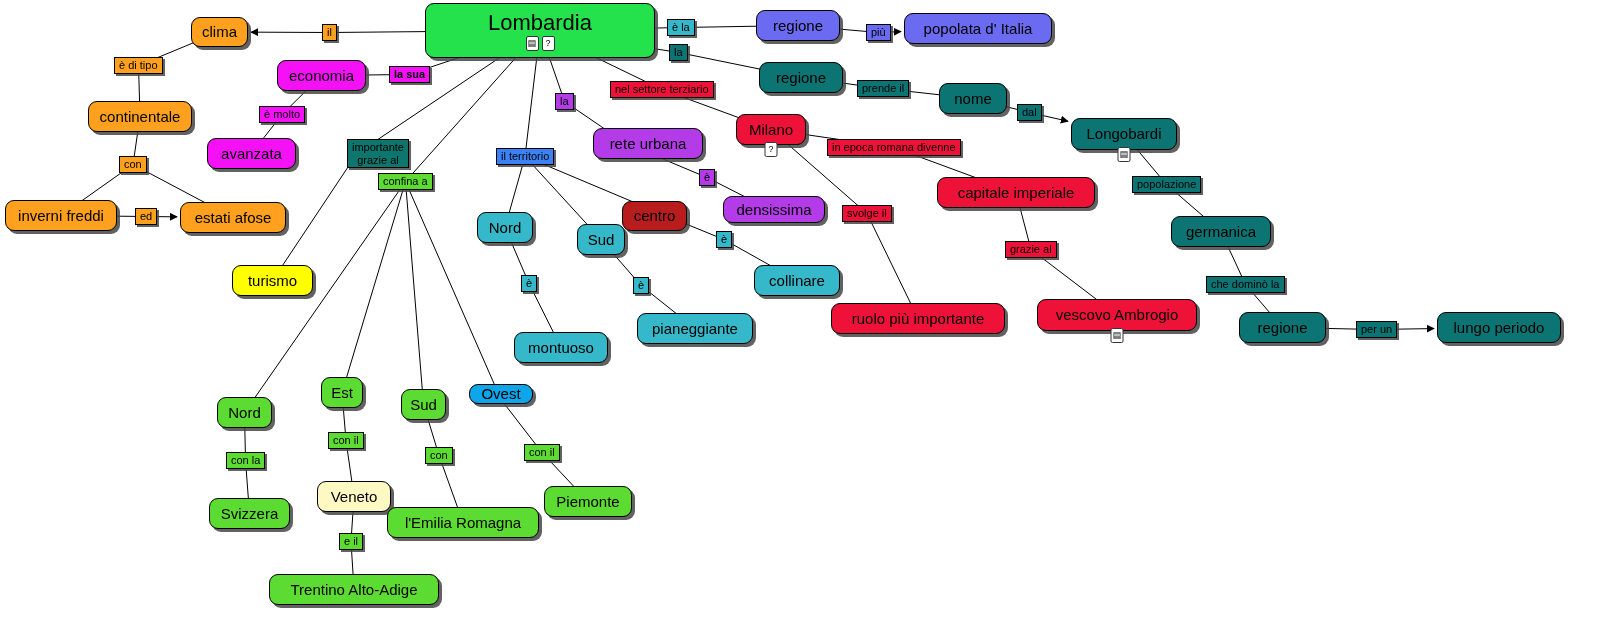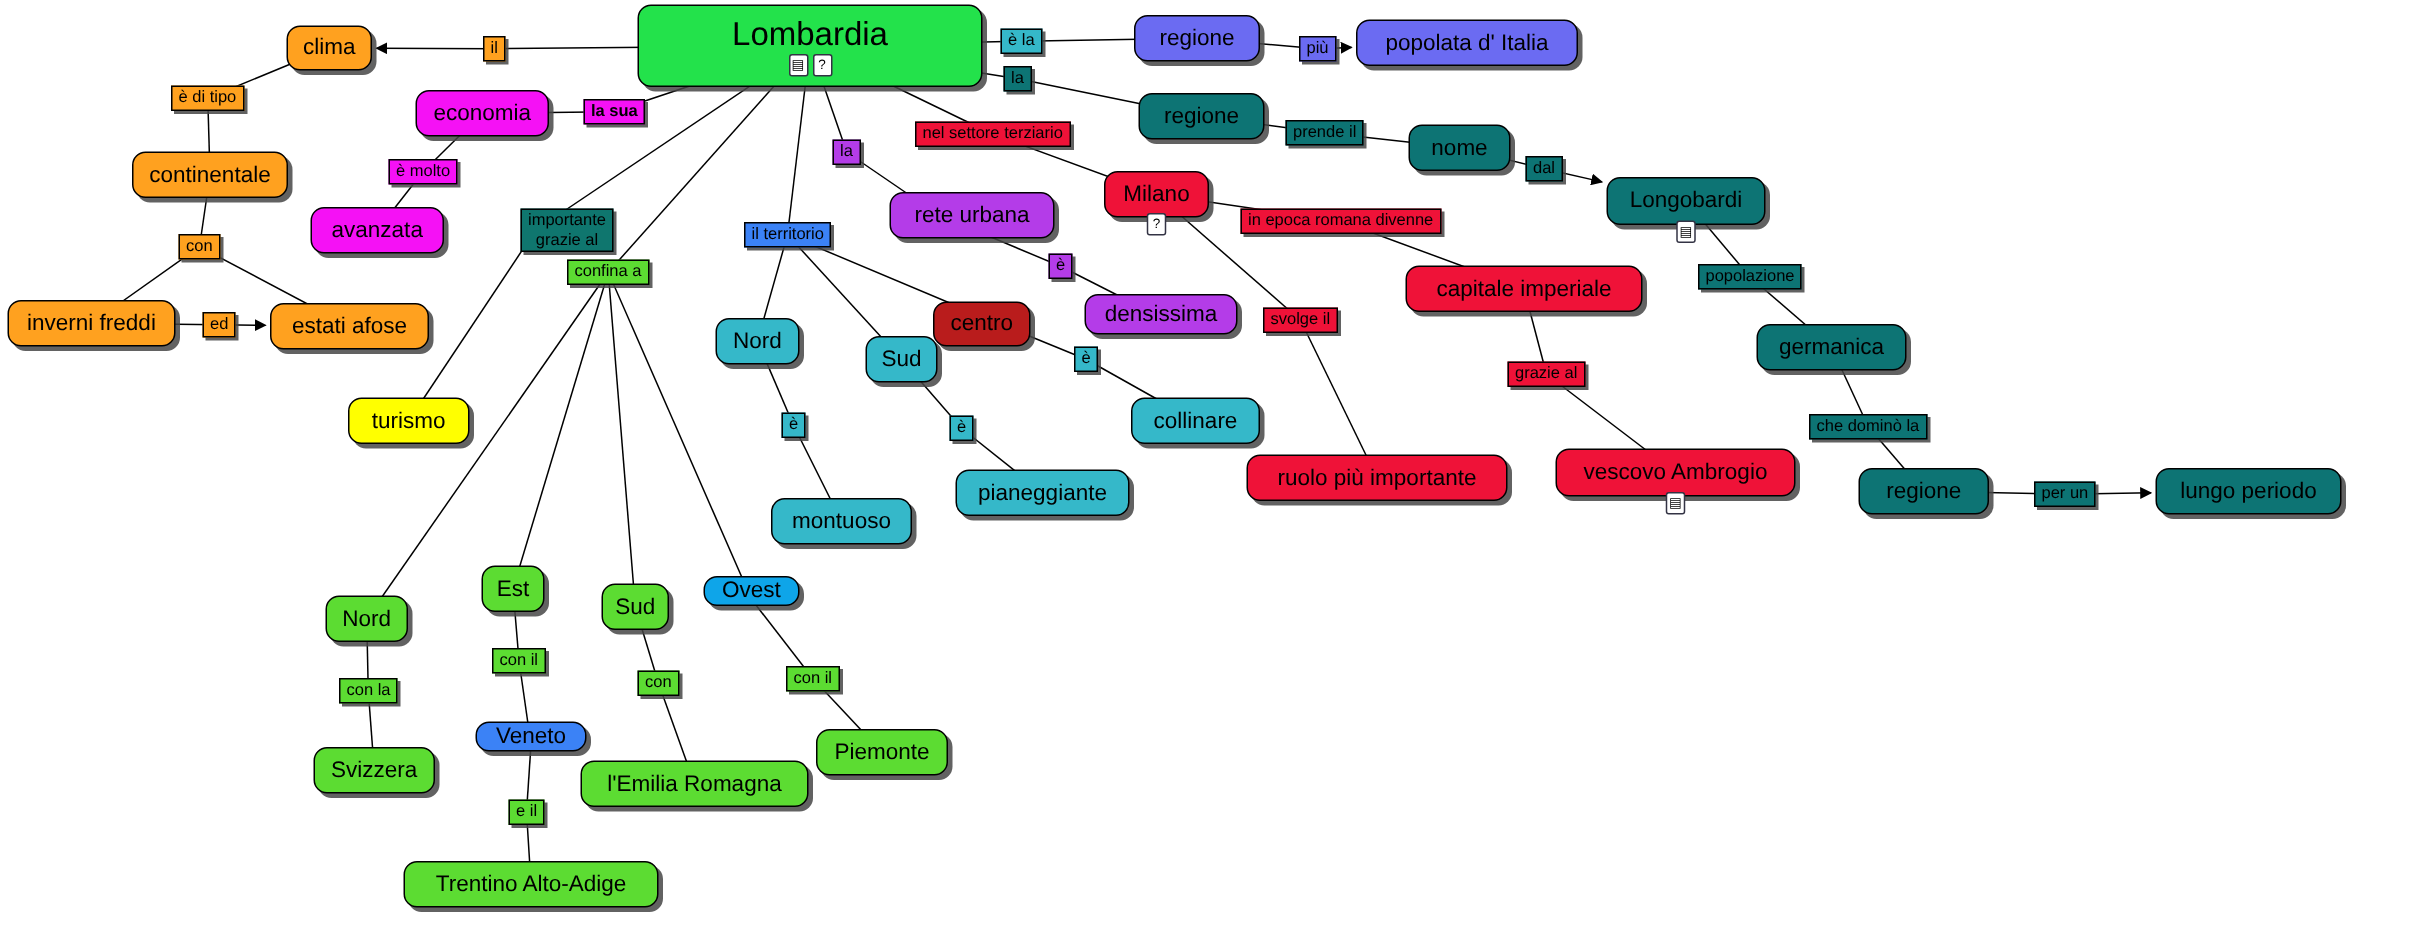--- a/index.html
+++ b/index.html
@@ -139,21 +139,21 @@
     </div>
     <div class="node" style="left: 401px; top: 389px; width: 45px; height: 31px; background: rgb(92, 220, 50);">
       <span>Sud</span>
     </div>
     <div class="node" style="left: 469px; top: 384px; width: 64px; height: 20px; background: #0ea5e9;">
       <span>Ovest</span>
     </div>
     <div class="node" style="left: 209px; top: 498px; width: 81px; height: 31px; background: rgb(92, 220, 50);">
       <span>Svizzera</span>
     </div>
-    <div class="node" style="left: 317px; top: 481px; width: 74px; height: 20px; background: #3b82f6;">
+    <div class="node" style="left: 317px; top: 481px; width: 74px; height: 31px; background: #fef9c3;">
       <span>Veneto</span>
     </div>
     <div class="node" style="left: 269px; top: 574px; width: 170px; height: 31px; background: rgb(92, 220, 50);">
       <span>Trentino Alto-Adige</span>
     </div>
     <div class="node" style="left: 387px; top: 507px; width: 152px; height: 31px; background: rgb(92, 220, 50);">
       <span>l'Emilia Romagna</span>
     </div>
     <div class="node" style="left: 544px; top: 486px; width: 88px; height: 31px; background: rgb(92, 220, 50);">
       <span>Piemonte</span>

